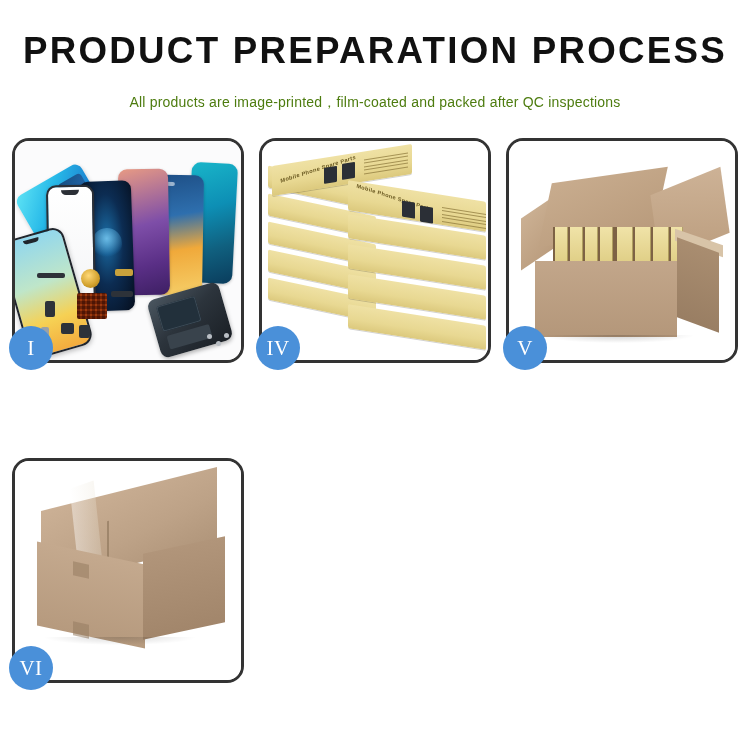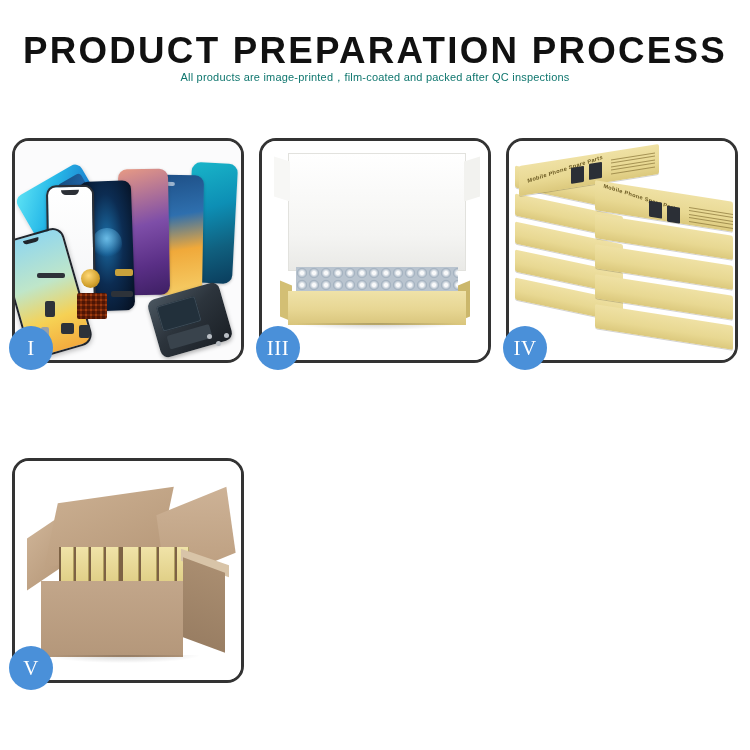--- a/index.html
+++ b/index.html
@@ -16,23 +16,23 @@
   .header{text-align:center;padding-top:32px;}
   .title{
     font-size:36px;
     font-weight:bold;
     letter-spacing:2.2px;
     color:#111111;
     line-height:1.05;
     transform:scaleX(1.02);
   }
   .subtitle{
-    margin-top:0;
-    font-size:11px;
-    color:#0f766e;
+    margin-top:24px;
+    font-size:14px;
+    color:#4d7c0f;
     letter-spacing:.2px;
     font-weight:400;
   }
 
   
   .grid{
     position:absolute;
     left:12px;top:138px;
     width:726px;
     display:grid;
@@ -375,31 +375,20 @@
         <div class="screws">
           <i style="left:0;top:2px;"></i>
             <i style="left:9px;top:9px;"></i>
             <i style="left:17px;top:1px;"></i>
         </div>
       </div>
       <div class="badge">I</div>
     </div>
 
 
-    <div class="panel">
-      <div class="panel-inner p3">
-        <div class="b3-lid"></div>
-        <div class="b3-left"></div>
-        <div class="b3-right"></div>
-        <div class="b3-inner"></div>
-        <div class="b3-front"></div>
-        <div class="b3-shadow"></div>
-      </div>
-      <div class="badge">III</div>
-    </div>
 
     <div class="panel">
       <div class="panel-inner p4">
         <div class="stack">
 
           <div class="sbox" style="left:2px;top:26px;width:108px;height:22px;transform:skewY(12deg);"></div>
           <div class="sbox" style="left:2px;top:54px;width:108px;height:22px;transform:skewY(12deg);"></div>
           <div class="sbox" style="left:2px;top:82px;width:108px;height:22px;transform:skewY(12deg);"></div>
           <div class="sbox" style="left:2px;top:110px;width:108px;height:22px;transform:skewY(12deg);"></div>
           <div class="sbox" style="left:2px;top:138px;width:108px;height:22px;transform:skewY(12deg);"></div>
@@ -454,15 +443,28 @@
           <div class="yb" style="left:118px;width:12px;"></div>
         </div>
         <div class="c5-lipR"></div>
         <div class="c5-body"></div>
         <div class="c5-side"></div>
         <div class="c5-shadow"></div>
       </div>
       <div class="badge">V</div>
     </div>
 
+    <div class="panel">
+      <div class="panel-inner p6">
+        <div class="c6-top"></div>
+        <div class="c6-seam"></div>
+        <div class="c6-tape"></div>
+        <div class="c6-front"></div>
+        <div class="c6-side"></div>
+        <div class="c6-tab" style="left:58px;top:102px;transform:skewY(12deg);"></div>
+        <div class="c6-tab" style="left:58px;top:162px;transform:skewY(12deg);"></div>
+        <div class="c6-shadow"></div>
+      </div>
+      <div class="badge">VI</div>
+    </div>
 
   </div>
 </div>
 
 </body></html>

